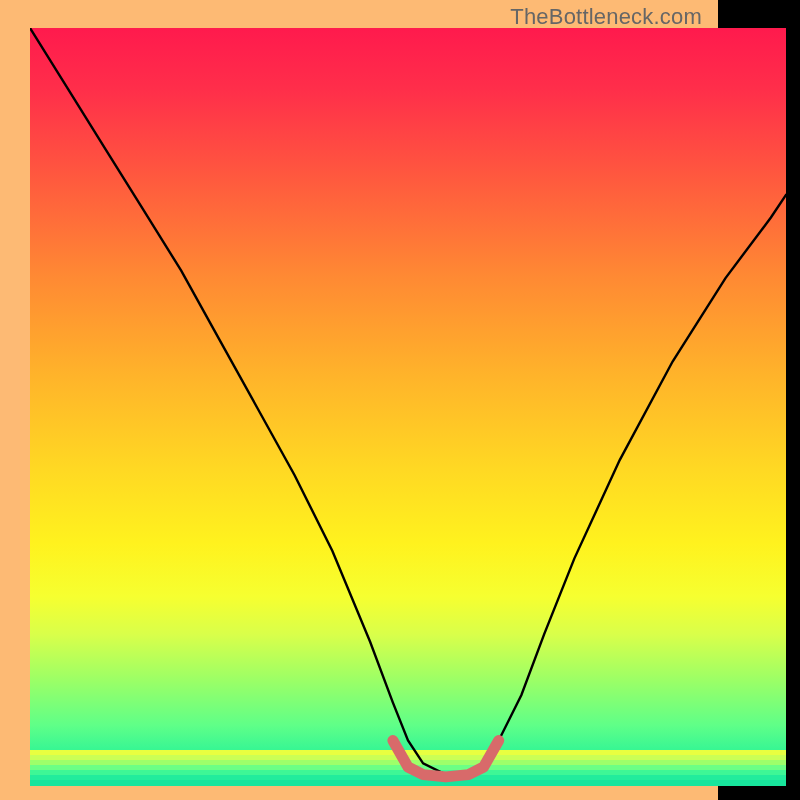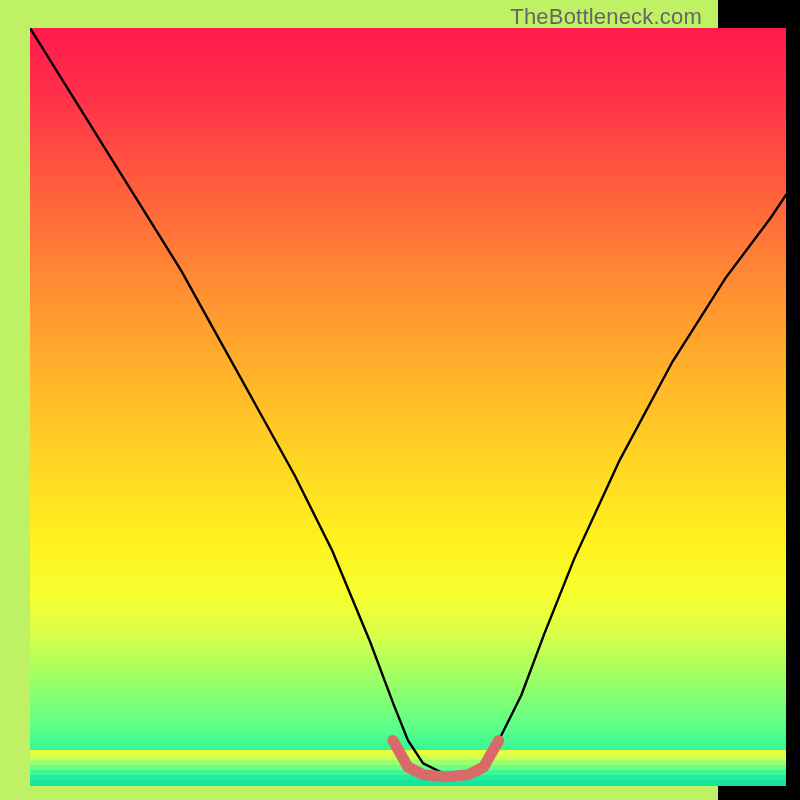--- a/index.html
+++ b/index.html
@@ -10,21 +10,21 @@
     background: #000;
     overflow: hidden;
     font-family: Arial, sans-serif;
   }
   .frame {
     position: absolute;
     left: 0;
     top: 0;
     width: 718px;
     height: 800px;
-    background: #bef264;
+    background: #fdba74;
   }
   .plot {
     position: absolute;
     left: 30px;
     top: 28px;
     width: 756px;
     height: 758px;
     overflow: hidden;
   }
   .gradient {

